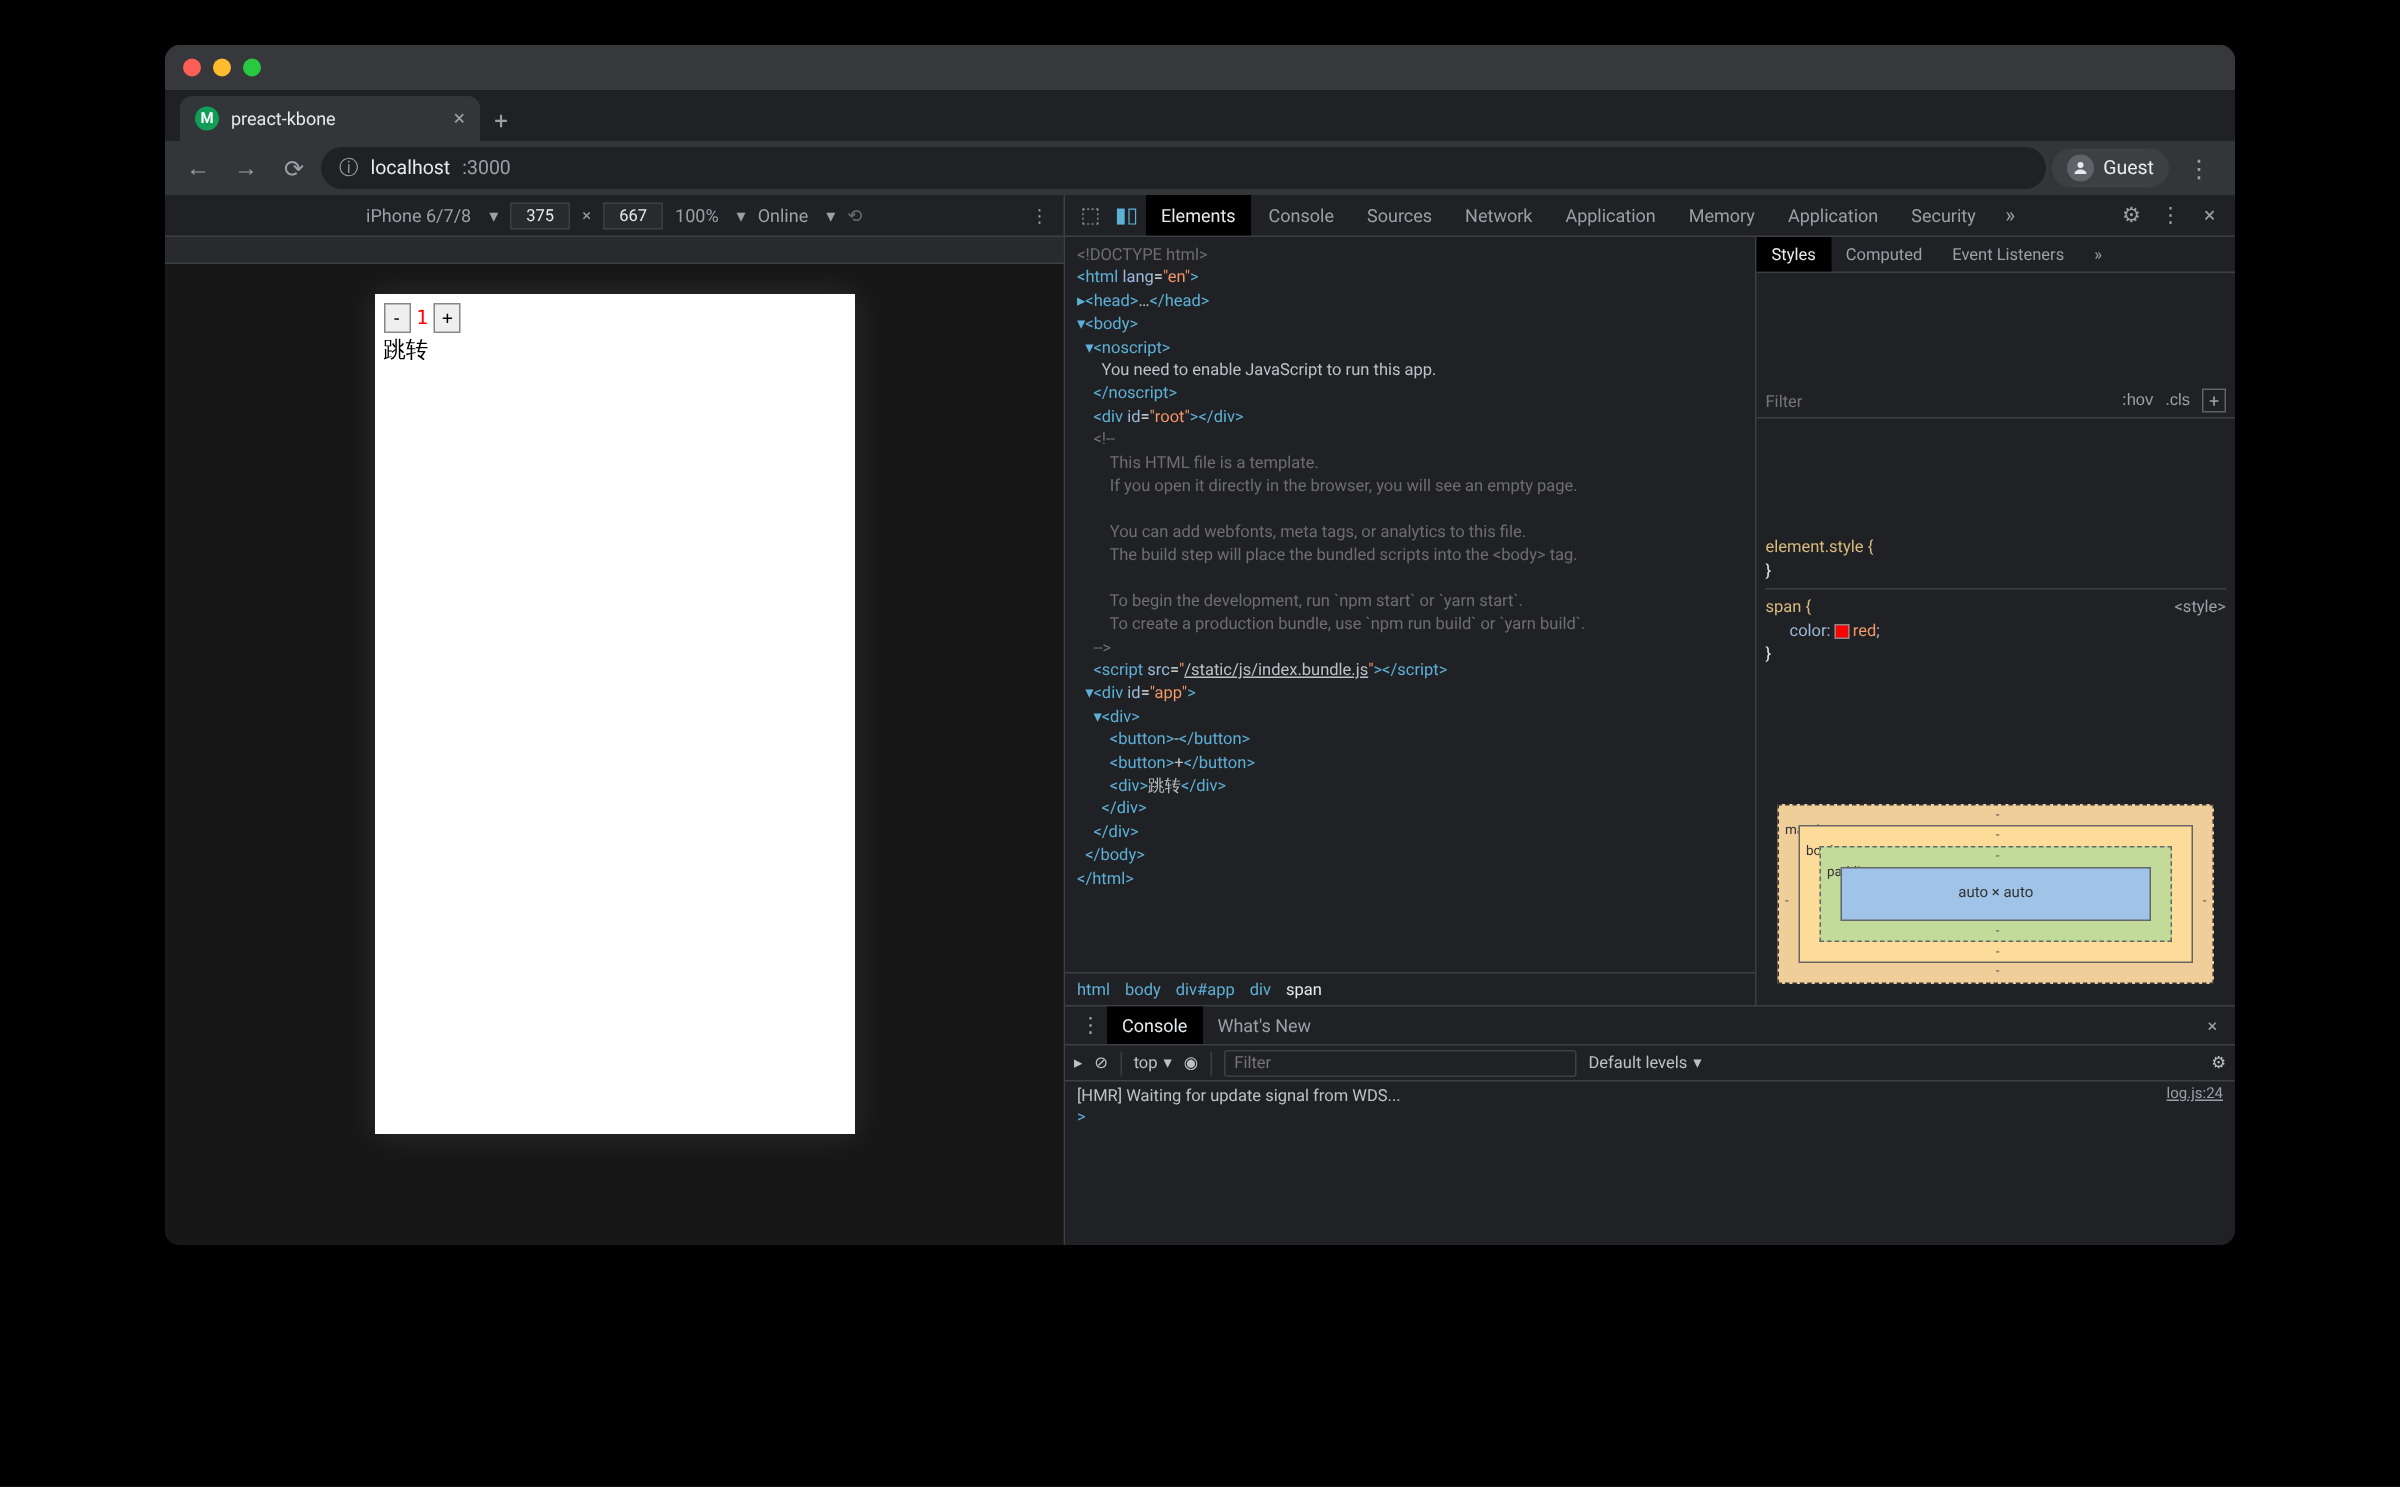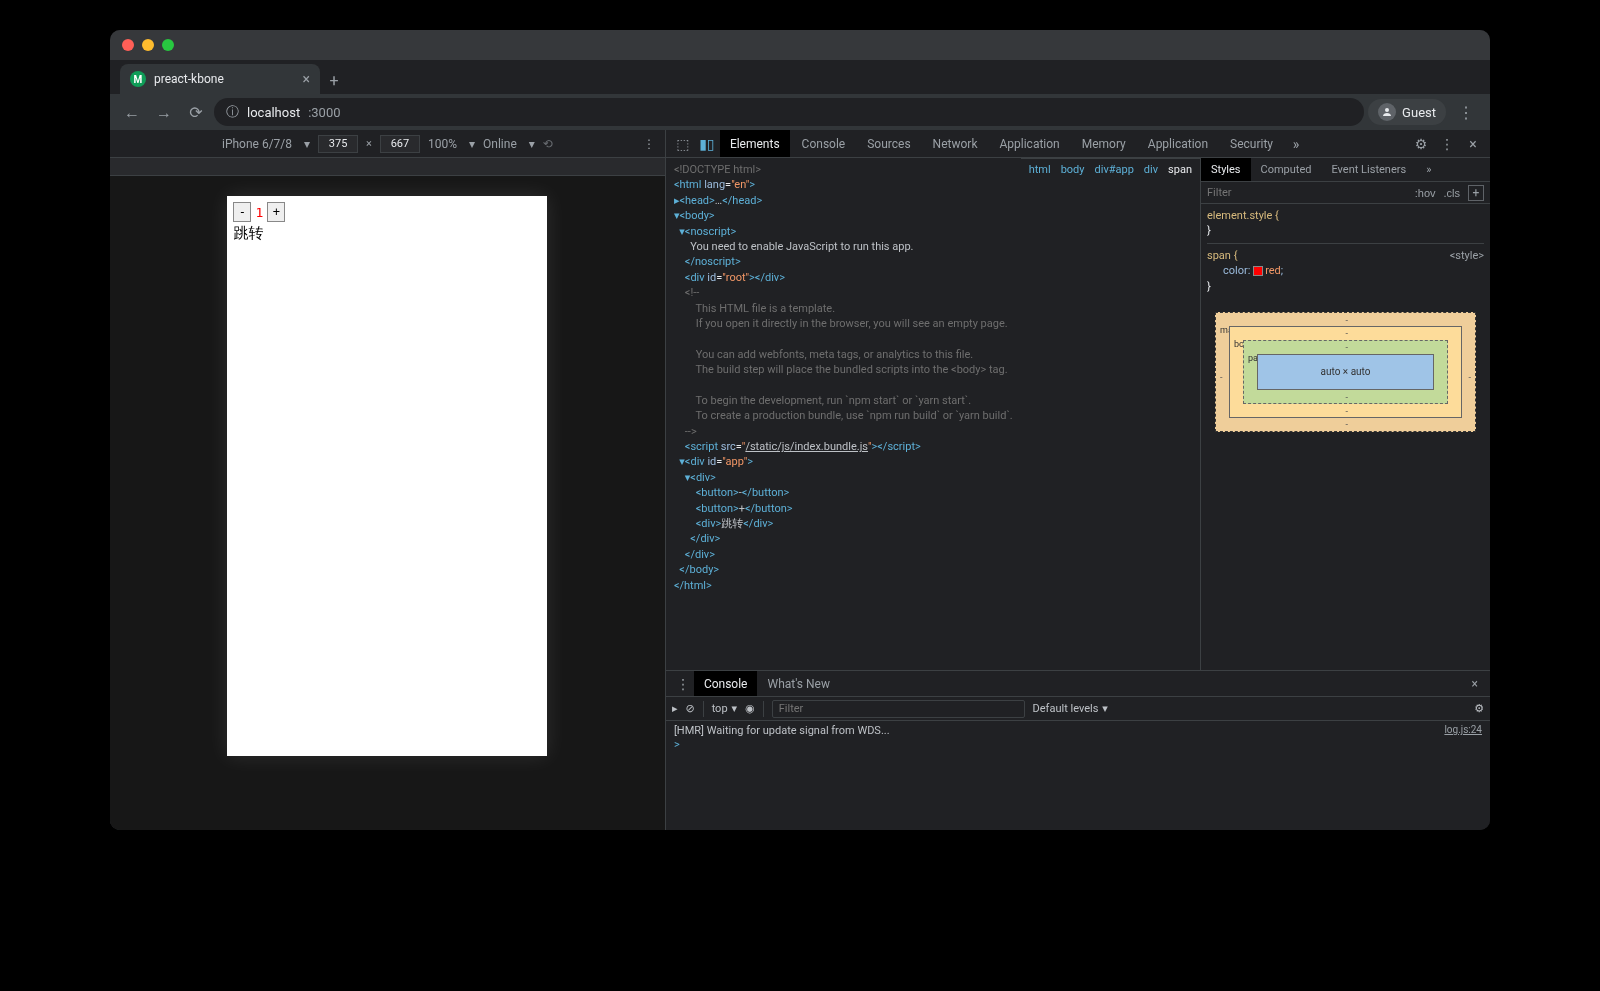--- a/index.html
+++ b/index.html
@@ -41,37 +41,37 @@
 
 
 .devtools { flex: 1; display: flex; flex-direction: column; }
 .dt-tabs { height: 28px; display: flex; align-items: center; border-bottom: 1px solid #3c4043; color:#9aa0a6; font-size: 12px; padding: 0 6px; gap: 2px; }
 .dt-tab { padding: 0 10px; height: 100%; display:flex; align-items:center; cursor:pointer; }
 .dt-tab.active { background: #000; color: #e8eaed; }
 .dt-icon { width:22px; display:flex; justify-content:center; font-size:14px; cursor:pointer; }
 .dt-right { margin-left:auto; display:flex; align-items:center; gap:4px; }
 
 .dt-main { flex: 1; display: flex; overflow: hidden; }
-.elements { flex: 1; display:flex; flex-direction: row; font-family: Menlo, monospace; font-size: 11px; color: #e8eaed; overflow: hidden; }
+.elements { flex: 1; display:flex; flex-direction: column; font-family: Menlo, monospace; font-size: 11px; color: #e8eaed; overflow: hidden; }
 .dom-tree { flex: 1; padding: 4px 0; overflow: auto; line-height: 1.4; }
 .dom-tree .line { white-space: pre; padding: 0 8px; }
 .tag { color: #5db0d7; }
 .attr { color: #9bbbdc; }
 .val { color: #f29766; }
 .txt { color: #bdc1c6; }
 .comment { color: #6e6e6e; }
 .sel-line { background: #3a3d41; }
 .sel-ref { color: #8a8a8a; }
 .link-src { color: #bdc1c6; text-decoration: underline; }
 
 .breadcrumb { height: 22px; border-top: 1px solid #3c4043; display:flex; align-items:center; padding: 0 8px; font-family: Menlo, monospace; font-size: 11px; gap: 10px; color:#5db0d7; }
 .breadcrumb .bc { cursor:pointer; }
 .breadcrumb .bc.cur { color:#e8eaed; }
 
-.styles-pane { width: 290px; border-left: 1px solid #3c4043; display:flex; flex-direction:column; }
+.styles-pane { width: 320px; border-left: 1px solid #3c4043; display:flex; flex-direction:column;justify-content:space-between; }
 .sp-tabs { height: 24px; display:flex; align-items:center; font-size: 11px; color:#9aa0a6; border-bottom:1px solid #3c4043; }
 .sp-tab { padding: 0 10px; height:100%; display:flex; align-items:center; cursor:pointer; }
 .sp-tab.active { background:#000; color:#e8eaed; }
 .sp-filter { height: 22px; display:flex; align-items:center; border-bottom:1px solid #3c4043; font-size:11px; color:#9aa0a6; padding: 0 6px; gap: 8px;}
 .sp-filter input { flex:1; background:transparent; border:none; color:#e8eaed; font-size:11px; outline:none; }
 .tog { font-family: Liberation Sans, sans-serif; cursor:pointer; }
 .plus { width:16px; height:16px; border:1px solid #5f6368; display:flex; align-items:center; justify-content:center; font-size:12px; cursor:pointer; }
 .rules { padding: 4px 6px; font-family: Menlo, monospace; font-size: 11px; color:#e8eaed; line-height:1.4; }
 .rules .selector { color:#d7ba7d; }
 .rules .prop { color:#9bbbdc; padding-left: 16px; }

